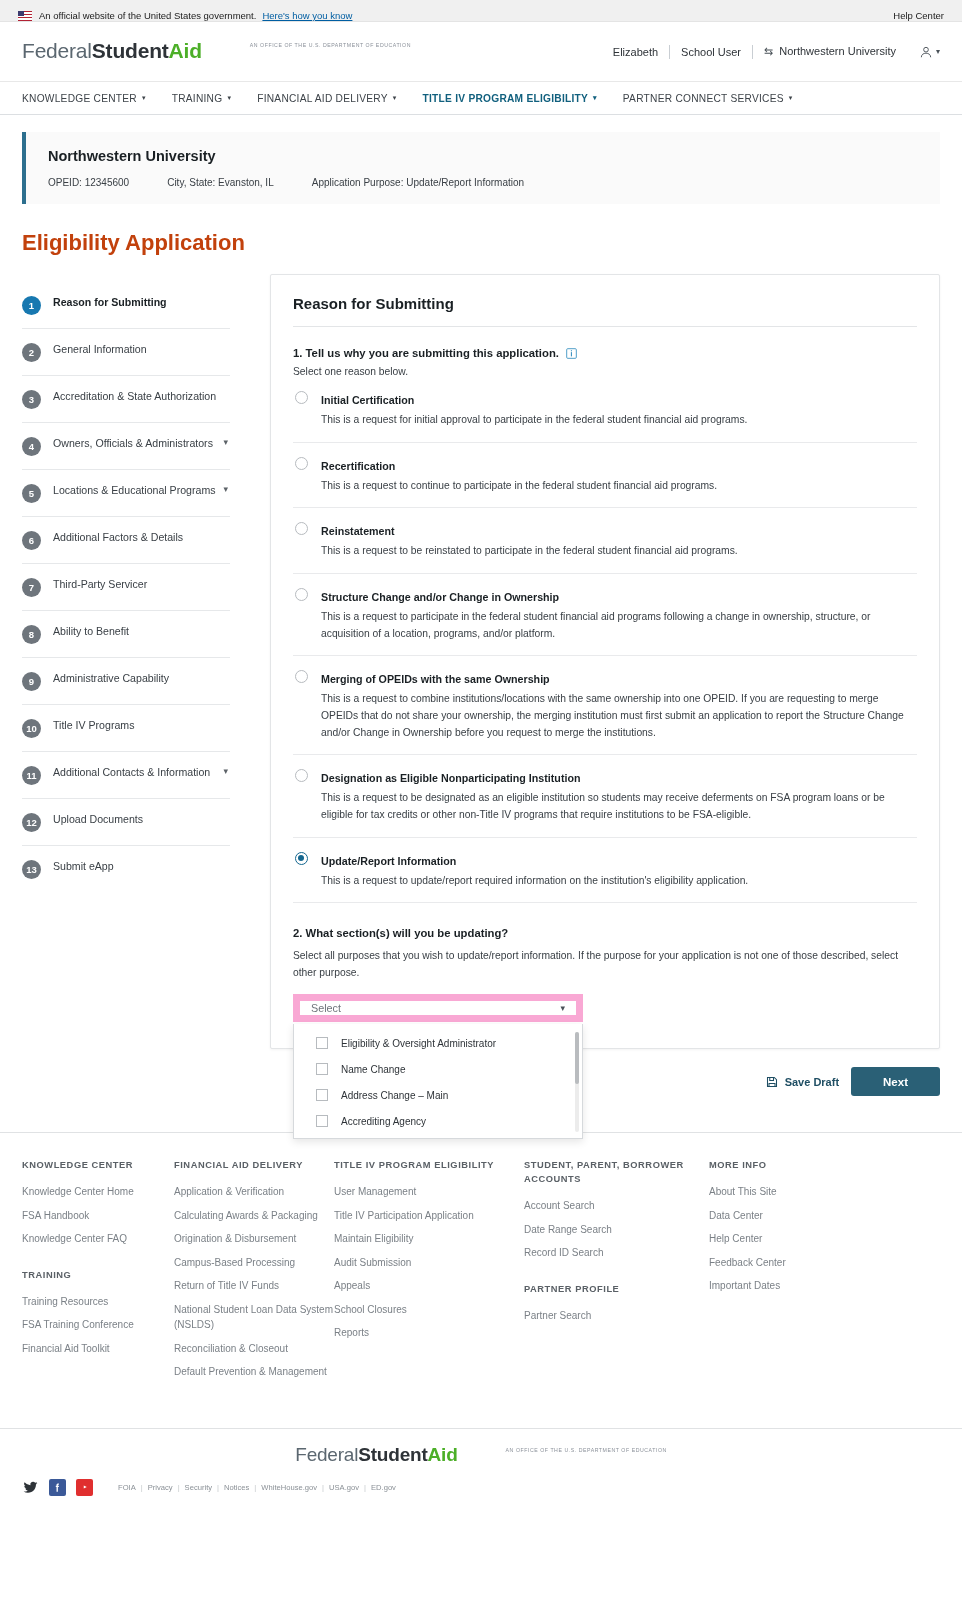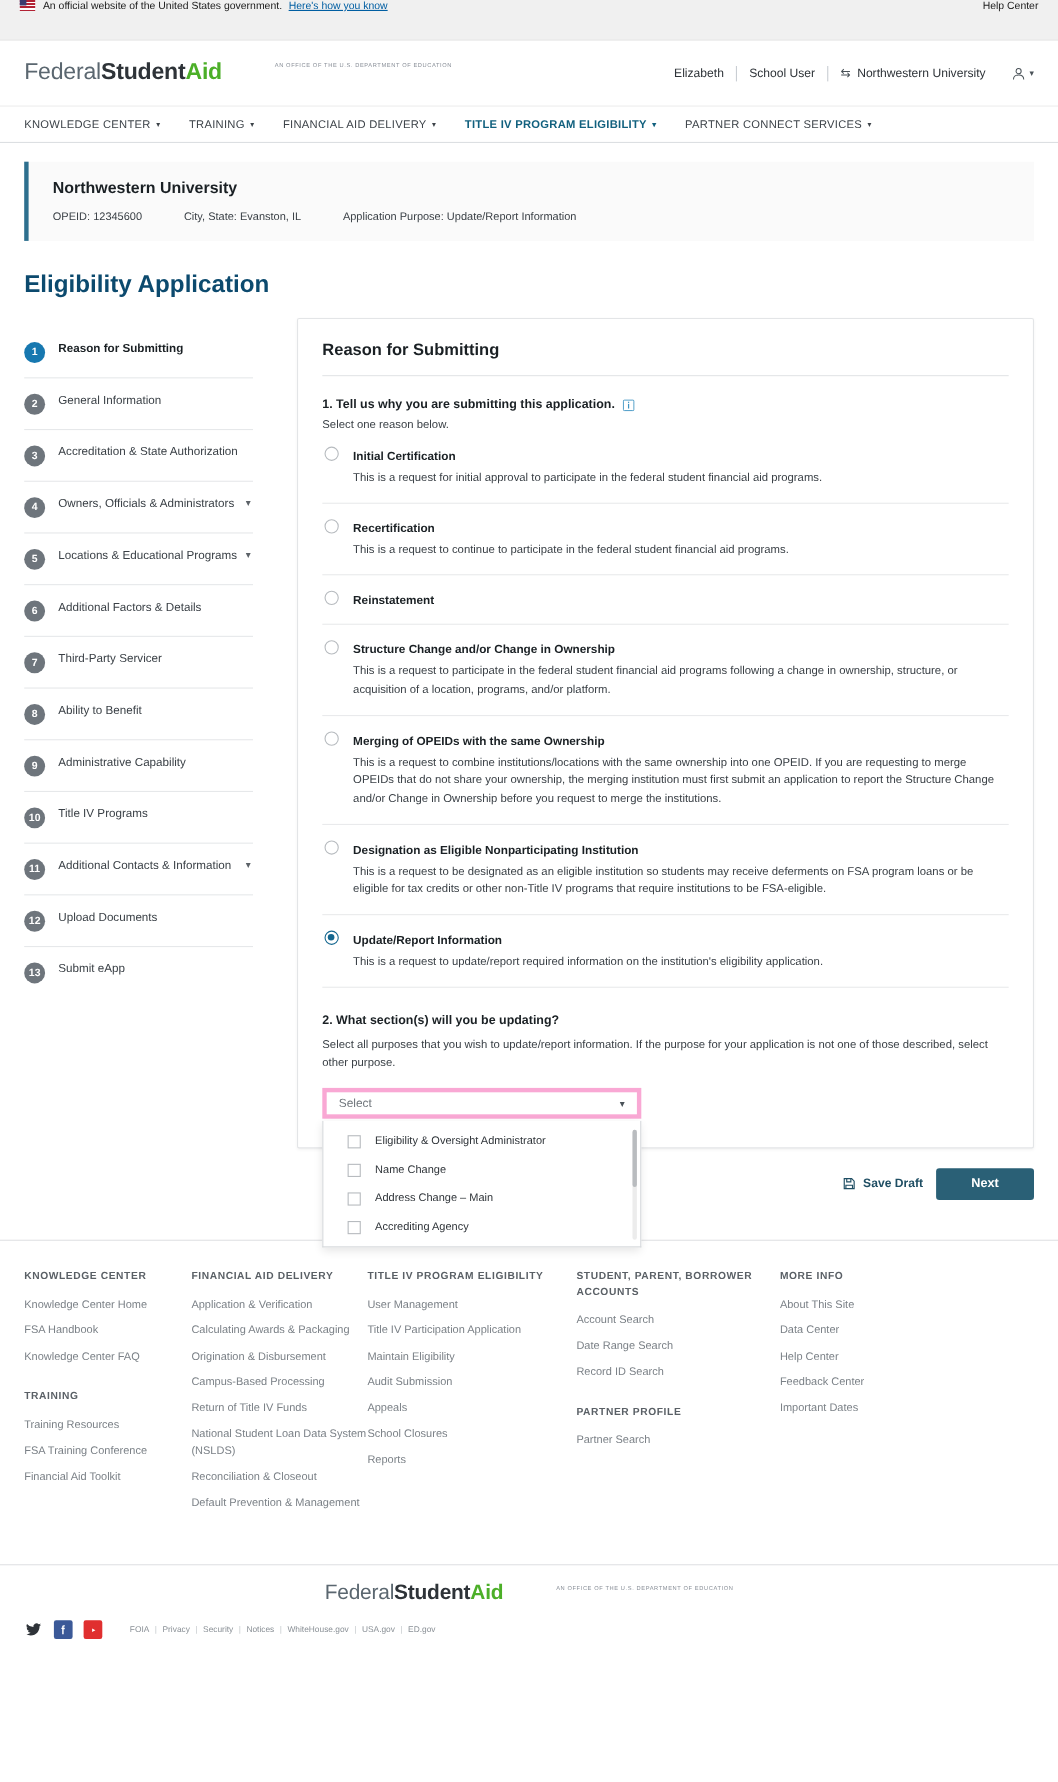--- a/index.html
+++ b/index.html
@@ -6,23 +6,23 @@
   html, body {
     margin: 0; padding: 0;
     background: #ffffff;
     font-family: "Liberation Sans", sans-serif;
   }
   body { width: 962px; }
 
   
   .gov-banner {
     background: #f0f0f0;
-    height: 37px;
+    height: 22px;
     display: flex;
-    align-items: flex-start;
+    align-items: flex-end;
     padding: 0 18px;
     font-size: 9.5px;
     color: #1b1b1b;
     border-bottom: 1px solid #e4e4e4;
   }
   .flag-icon {
     width: 14px; height: 10px;
     margin-right: 7px;
     position: relative;
     background: #ffffff;
@@ -98,21 +98,21 @@
     background: #fafafa;
     border-left: 4px solid #2d6f8e;
     margin-top: 17px;
     padding: 16px 0 16px 22px;
   }
   .inst-name { font-size: 14.5px; font-weight: 700; color: #1a2024; }
   .inst-meta { margin-top: 13px; display: flex; font-size: 10px; color: #3a4046; }
   .inst-meta span { margin-right: 38px; white-space: nowrap; }
 
   .page-title {
-    font-size: 22px; font-weight: 700; color: #0c4a6e;
+    font-size: 22px; font-weight: 700; color: #c2410c;
     margin: 26px 0 18px 0;
   }
 
   .layout { display: flex; align-items: flex-start; gap: 0; }
 
   
   .sidebar { width: 208px; flex: 0 0 208px; padding-top: 8px; }
   .step {
     display: flex; align-items: flex-start;
     padding: 13px 2px 13px 0;
@@ -178,21 +178,21 @@
   .radio-label { font-size: 10.7px; font-weight: 700; color: #1a2024; }
   .radio-desc { font-size: 10.3px; color: #3a4046; line-height: 1.62; margin-top: 4px; }
 
   .q2-block { margin-top: 24px; }
   .q2-title { font-size: 11.3px; font-weight: 700; color: #1a2024; }
   .q2-sub { font-size: 10.3px; color: #3a4046; line-height: 1.6; margin-top: 9px; }
 
   
   .select-wrap { margin-top: 13px; width: 290px; position: relative; }
   .select-box {
-    height: 28px; border: 4px solid #f9a8d4; background: #fff;
+    height: 28px; border: 7px solid #f9a8d4; background: #fff;
     display: flex; align-items: center; padding: 0 11px;
     font-size: 10.8px; color: #6f757b; cursor: pointer;
   }
   .select-box .sv { flex: 1; }
   .select-box .sc { font-size: 9px; color: #4a5258; }
   .dropdown {
     position: absolute; top: 30px; left: 0; width: 290px;
     background: #fff; border: 1px solid #d6d9dc; border-top: none;
     box-shadow: 0 3px 8px rgba(0,0,0,0.10);
     z-index: 30;
@@ -437,20 +437,21 @@
         <span class="radio"></span>
         <span class="radio-body">
           <span class="radio-label">Recertification</span>
           <div class="radio-desc">This is a request to continue to participate in the federal student financial aid programs.</div>
         </span>
       </div>
       <div class="radio-row">
         <span class="radio"></span>
         <span class="radio-body">
           <span class="radio-label">Reinstatement</span>
+          <div class="radio-desc">This is a request to be reinstated to participate in the federal student financial aid programs.</div>
         </span>
       </div>
       <div class="radio-row">
         <span class="radio"></span>
         <span class="radio-body">
           <span class="radio-label">Structure Change and/or Change in Ownership</span>
           <div class="radio-desc">This is a request to participate in the federal student financial aid programs following a change in ownership, structure, or acquisition of a location, programs, and/or platform.</div>
         </span>
       </div>
       <div class="radio-row">

